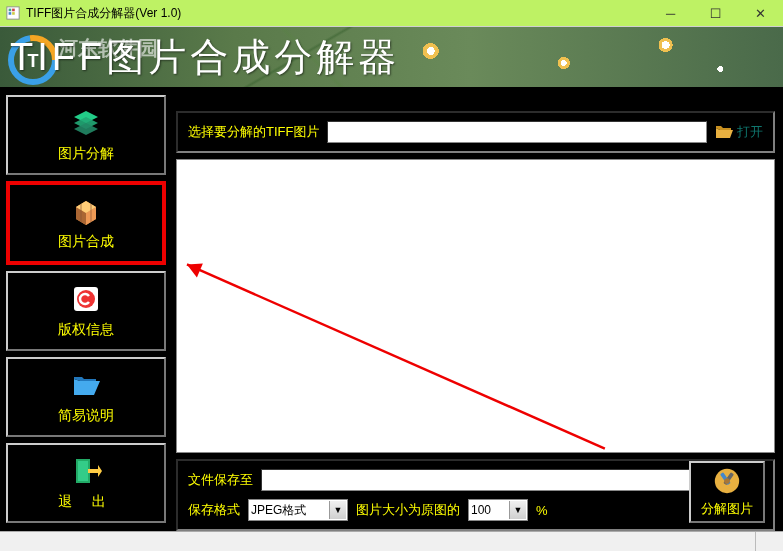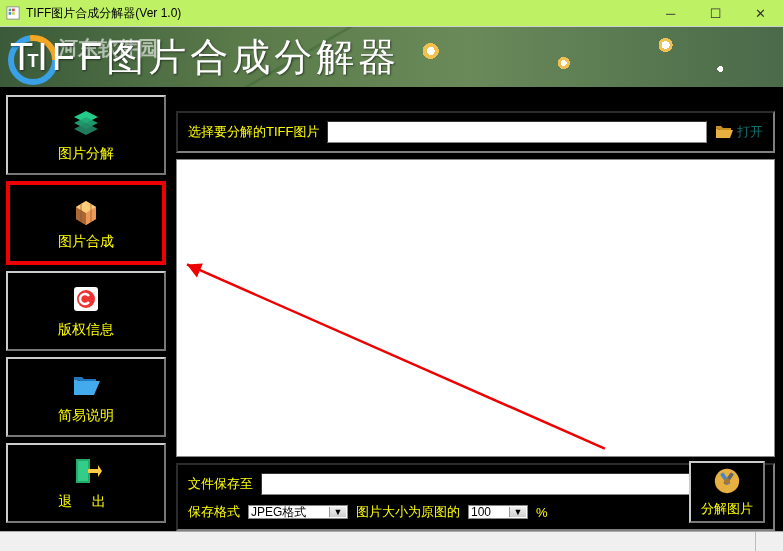--- a/index.html
+++ b/index.html
@@ -46,21 +46,21 @@
 
 .preview { flex: 1; background: #fff; border: 1px solid #888; position: relative; }
 .arrow-overlay { position: absolute; inset: 0; pointer-events: none; }
 
 .panel-bottom { display: flex; flex-direction: column; gap: 8px; }
 .row { display: flex; align-items: center; gap: 8px; }
 .row1 .text-input { flex: 1; }
 .dir-btn { display: flex; align-items: center; gap: 4px; color: #ffff00; font-size: 13px; cursor: pointer; }
 .disk-ico { width: 16px; height: 16px; }
 
-.select { height: 14px; background: #fff; border: 1px solid #888; font-size: 12px; padding: 1px 2px; display: flex; align-items: center; position: relative; }
+.select { height: 22px; background: #fff; border: 1px solid #888; font-size: 12px; padding: 1px 2px; display: flex; align-items: center; position: relative; }
 .select-fmt { width: 100px; }
 .select-size { width: 60px; }
 .select-arrow { position: absolute; right: 1px; top: 1px; bottom: 1px; width: 17px; background: linear-gradient(#f0f0f0,#d0d0d0); border-left: 1px solid #999; display: flex; align-items: center; justify-content: center; font-size: 9px; }
 .pct { color: #ffff00; font-size: 13px; }
 
 .big-btn { width: 76px; height: 62px; border: 2px outset #ccc; background: #000; display: flex; flex-direction: column; align-items: center; justify-content: center; gap: 4px; cursor: pointer; margin-left: auto; }
 .big-btn-label { color: #ffff00; font-size: 13px; }
 .tool-ico { width: 30px; height: 30px; }
 
 .statusbar { height: 20px; border-top: 1px solid #aaa; background: #f0f0f0; display: flex; align-items: center; padding: 0 8px; font-size: 12px; color: #333; }

